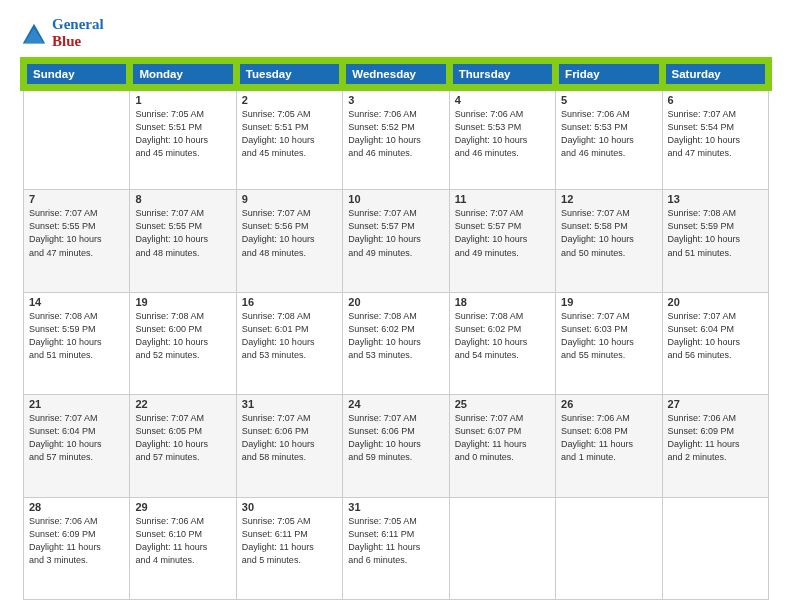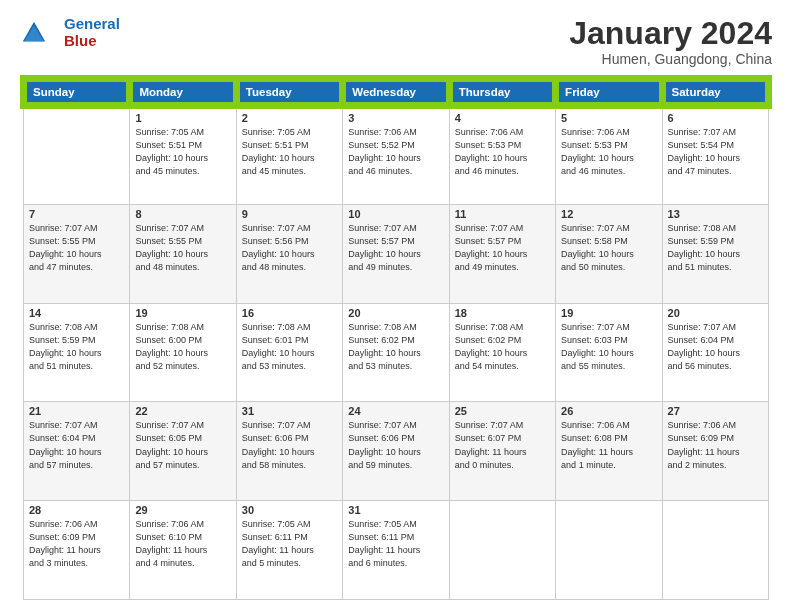--- a/index.html
+++ b/index.html
@@ -18,22 +18,23 @@
       flex-direction: column;
     }
     .header {
       display: flex;
       justify-content: space-between;
       align-items: flex-start;
       margin-bottom: 8px;
     }
     .logo {
       display: flex;
-      align-items: center;
-      gap: 16px;
+      align-items: flex-end;
+      gap: 4px;
+      font-family: Liberation Serif, serif;
     }
     .logo-icon {
       width: 28px;
       height: 28px;
     }
     .title-block {
       text-align: right;
     }
     .month-title {
       font-size: 32px;
@@ -100,24 +101,20 @@
   <div class="header">
     <div class="logo">
       <svg class="logo-icon" viewBox="0 0 40 40">
         <polygon points="20,4 36,32 4,32" fill="#1a6db5"></polygon>
         <polygon points="20,10 34,32 6,32" fill="#4a9fe0" opacity="0.5"></polygon>
       </svg>
       <div>
         <div style="font-size:15px;font-weight:bold;color:#1a6db5;line-height:1.1;">General</div>
         <div style="font-size:15px;font-weight:bold;color:#b91c1c;line-height:1.1;">Blue</div>
       </div>
-    </div>
-    <div class="title-block">
-      <div class="month-title">January 2024</div>
-      <div class="subtitle">Humen, Guangdong, China</div>
     </div>
   </div>
 
   <table class="calendar">
     <thead>
       <tr>
         <th>Sunday</th>
         <th>Monday</th>
         <th>Tuesday</th>
         <th>Wednesday</th>

